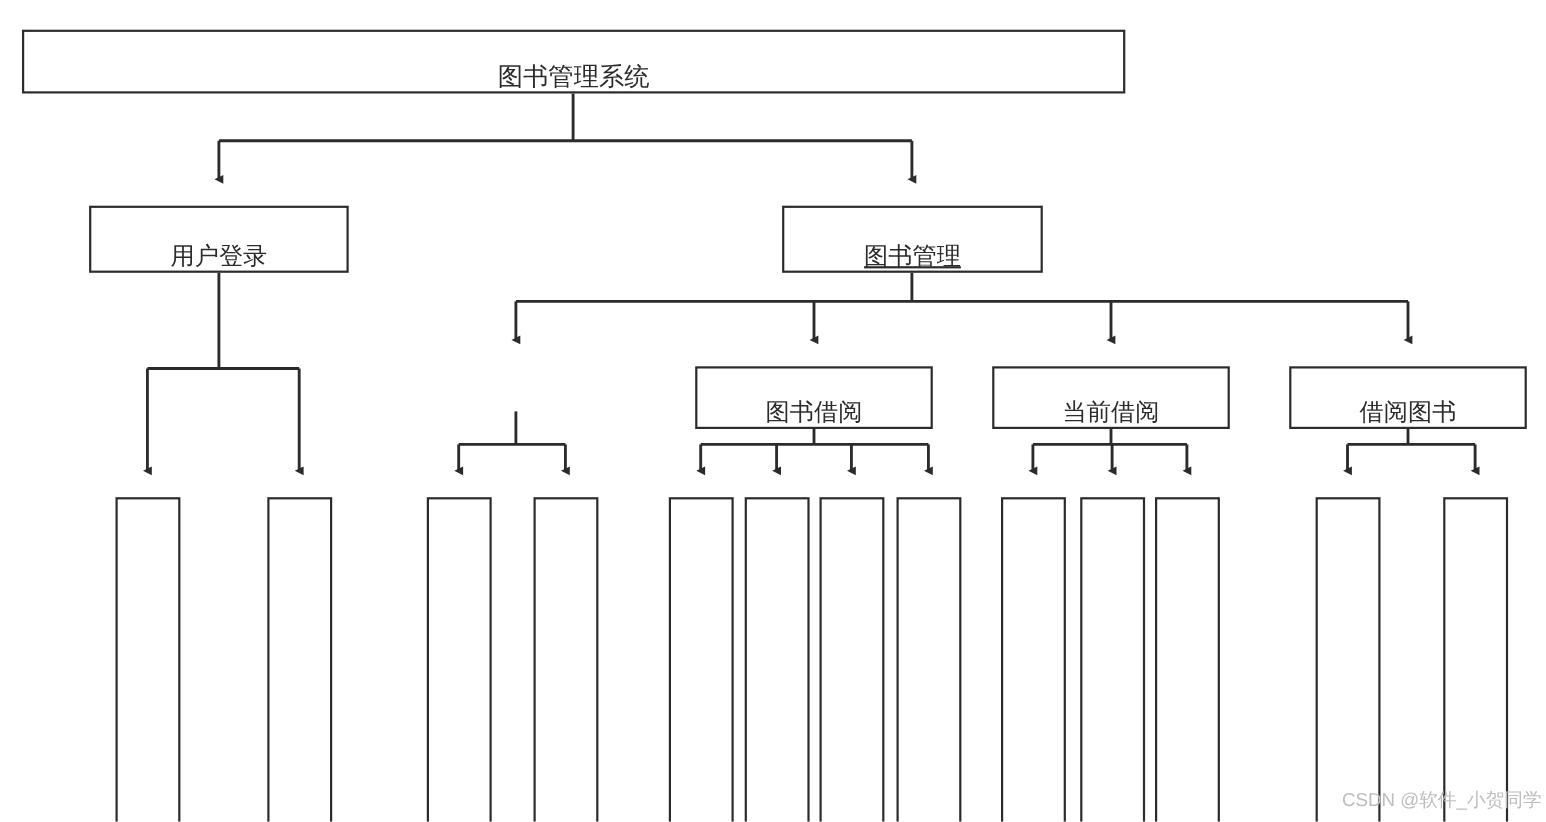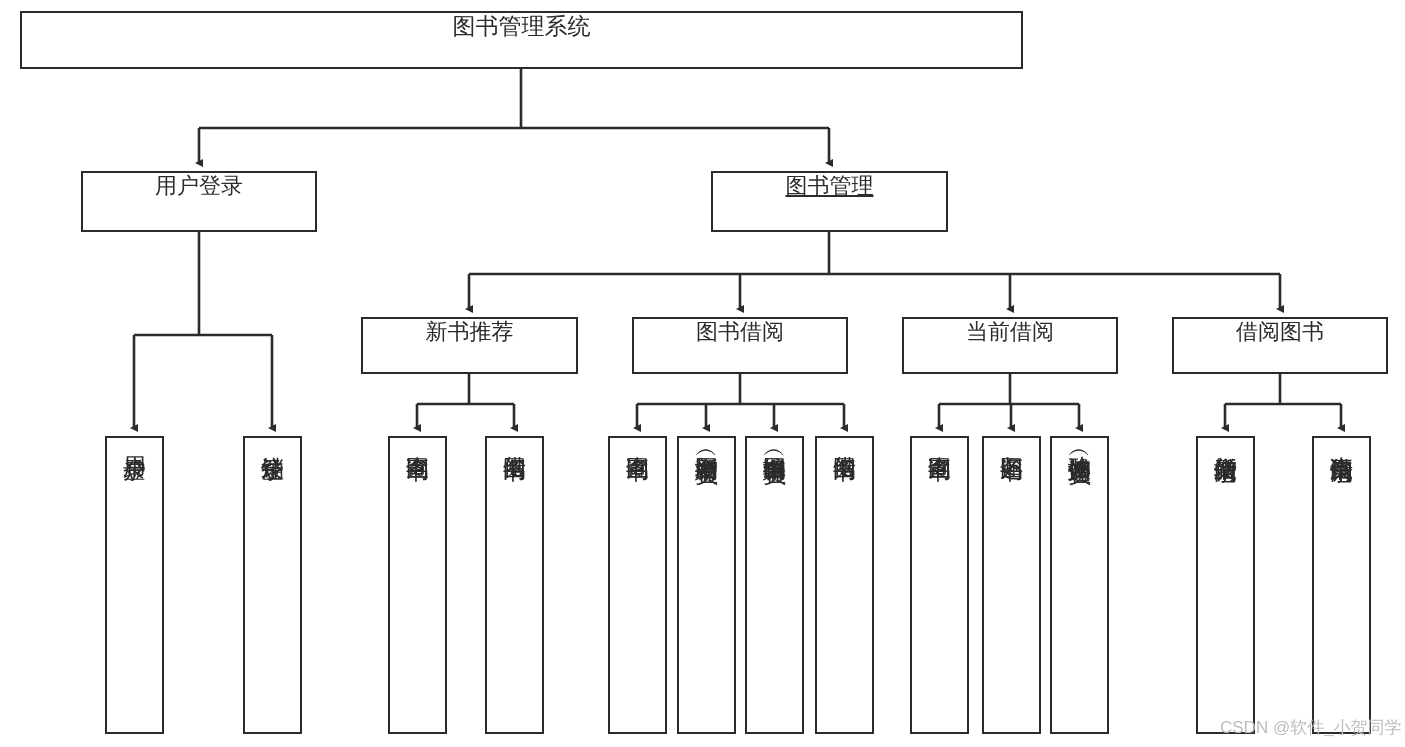--- a/index.html
+++ b/index.html
@@ -24,23 +24,24 @@
     width: 1405px;
     height: 747px;
     pointer-events: none;
   }
   .node {
     position: absolute;
     box-sizing: border-box;
     border: 2px solid #2b2b2b;
     background: #ffffff;
     display: flex;
-    align-items: flex-start;
+    align-items: flex-end;
     justify-content: center;
     overflow: hidden;
+    margin-top: 16px;
   }
   .node .label {
     color: #2b2b2b;
     line-height: 1.18;
     text-align: center;
     white-space: nowrap;
   }
   .node.horizontal .label {
     writing-mode: horizontal-tb;
     font-size: 22px;
@@ -135,23 +136,20 @@
     <span class="label" style="color: rgb(43, 43, 43);">图书管理系统</span>
   </div>
 
   <div class="node horizontal" style="left: 81px; top: 171px; width: 236px; height: 61px; border-color: rgb(43, 43, 43); background: rgb(255, 255, 255);">
     <span class="label" style="color: rgb(43, 43, 43);">用户登录</span>
   </div>
   <div class="node horizontal" style="left: 711px; top: 171px; width: 237px; height: 61px; border-color: rgb(43, 43, 43); background: rgb(255, 255, 255);">
     <span class="label" style="color: rgb(43, 43, 43); text-decoration: underline;">图书管理</span>
   </div>
 
-  <div class="node horizontal" style="left: 361px; top: 317px; width: 217px; height: 57px; border-color: rgb(43, 43, 43); background: rgb(255, 255, 255);">
-    <span class="label" style="color: rgb(43, 43, 43);">新书推荐</span>
-  </div>
   <div class="node horizontal" style="left: 632px; top: 317px; width: 216px; height: 57px; border-color: rgb(43, 43, 43); background: rgb(255, 255, 255);">
     <span class="label" style="color: rgb(43, 43, 43);">图书借阅</span>
   </div>
   <div class="node horizontal" style="left: 902px; top: 317px; width: 216px; height: 57px; border-color: rgb(43, 43, 43); background: rgb(255, 255, 255);">
     <span class="label" style="color: rgb(43, 43, 43);">当前借阅</span>
   </div>
   <div class="node horizontal" style="left: 1172px; top: 317px; width: 216px; height: 57px; border-color: rgb(43, 43, 43); background: rgb(255, 255, 255);">
     <span class="label" style="color: rgb(43, 43, 43);">借阅图书</span>
   </div>
 

